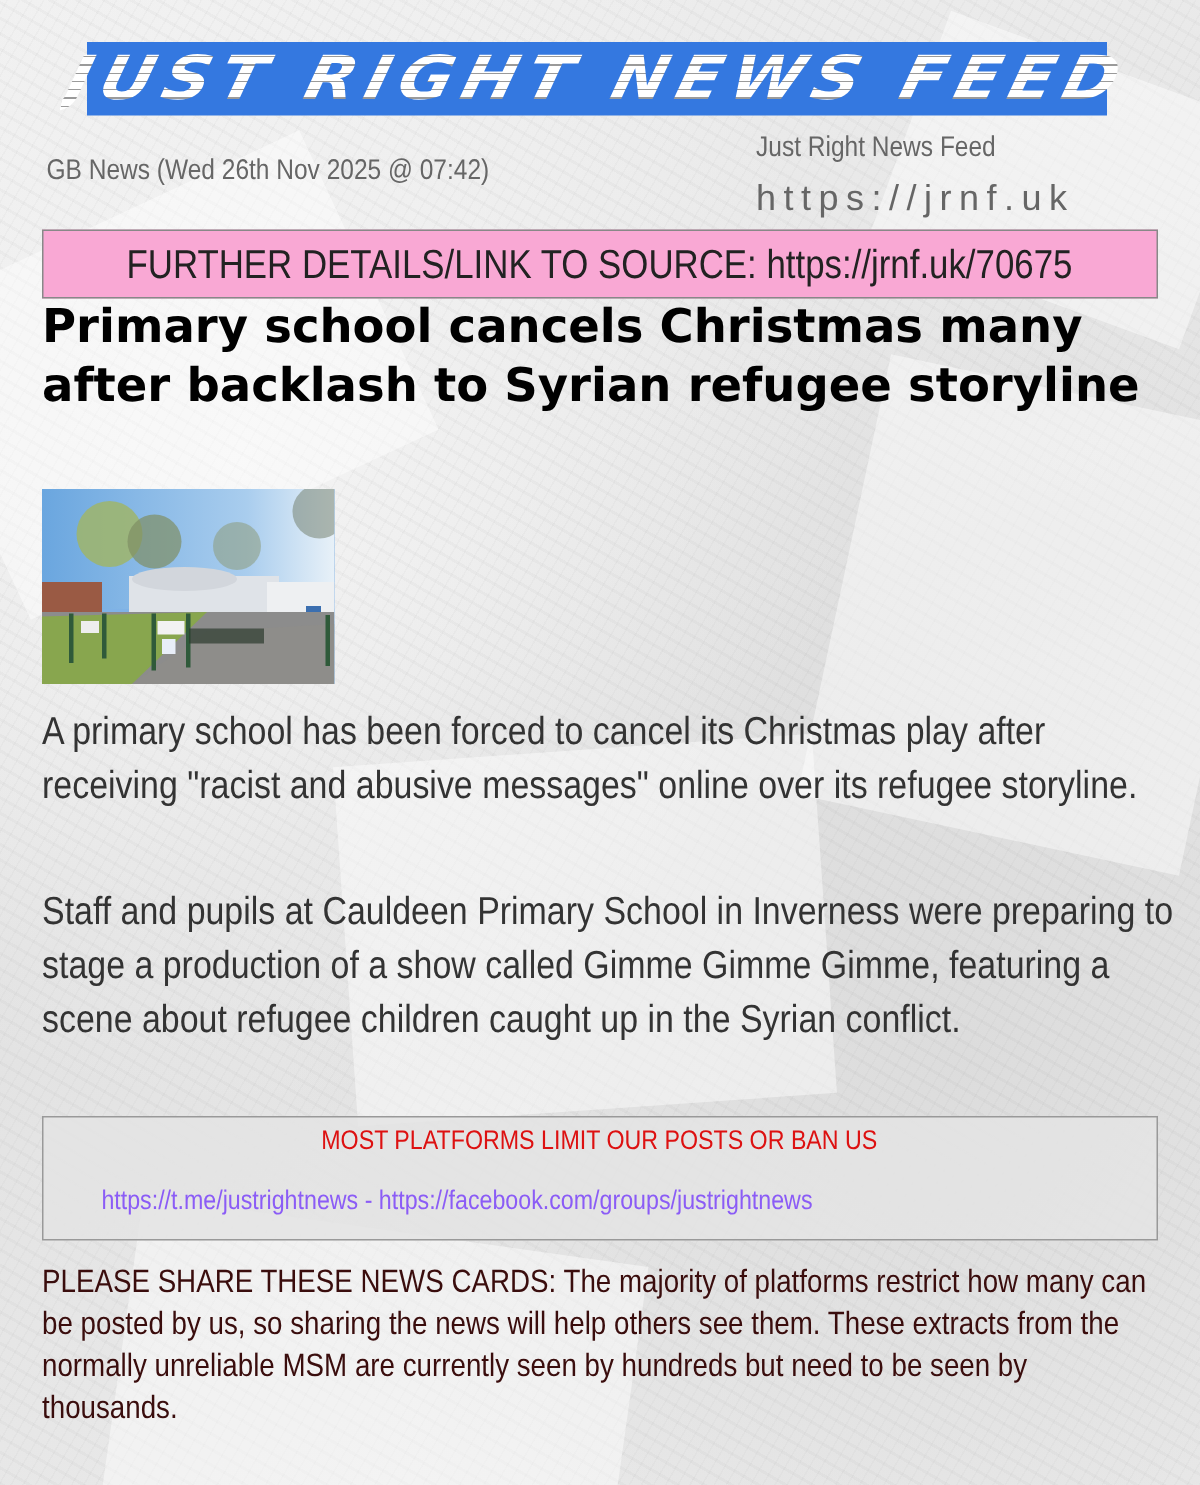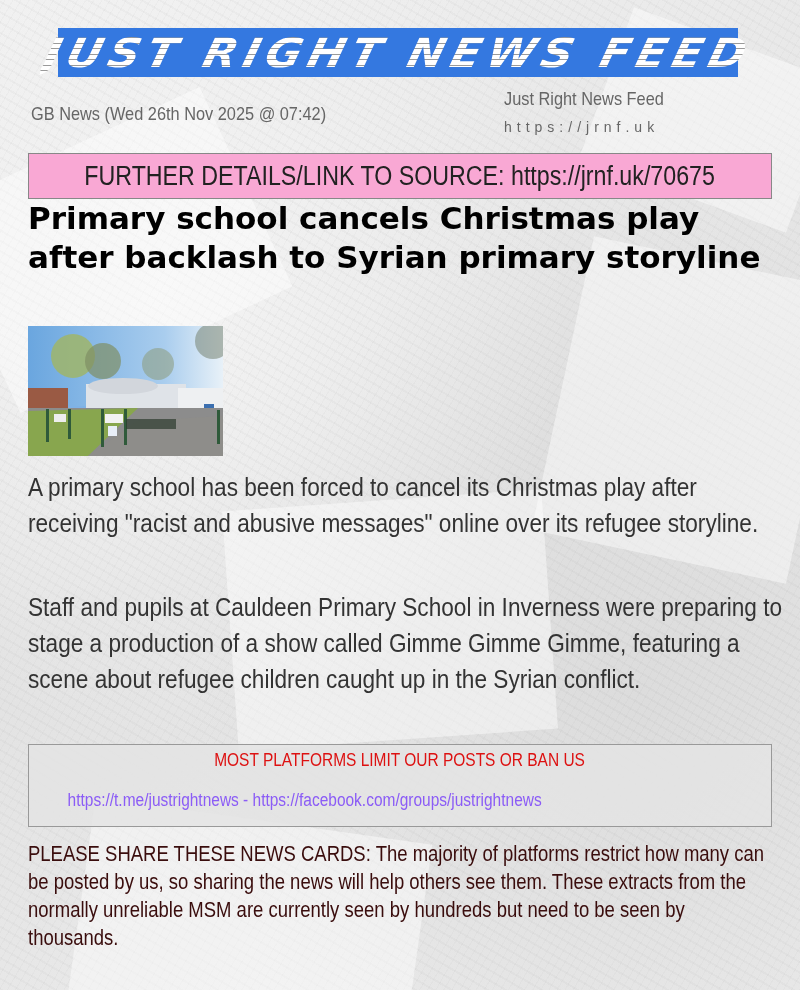--- a/index.html
+++ b/index.html
@@ -35,21 +35,21 @@
     .source-line {
       position: absolute; left: 31px; top: 103px; font-size: 19px; color: #666;
       transform: scaleX(0.86); transform-origin: left;
       white-space: nowrap;
     }
     .brand-name {
       position: absolute; left: 504px; top: 88px; font-size: 19px; color: #666;
       transform: scaleX(0.86); transform-origin: left; white-space: nowrap;
     }
     .brand-url {
-      position: absolute; left: 504px; top: 119px; font-size: 14px; color: #666;
+      position: absolute; left: 504px; top: 119px; font-size: 24px; color: #666;
       letter-spacing: 5px; white-space: nowrap;
     }
     .link-box {
       position: absolute; left: 28px; top: 153px; width: 742px; height: 44px;
       background: #f9a8d4; border: 1px solid #888;
       display: flex; align-items: center; justify-content: center;
     }
     .link-box span {
       font-size: 27px; color: #222; transform: scaleX(0.86); white-space: nowrap;
     }
@@ -106,21 +106,21 @@
   </div>
 
   <div class="source-line">GB News (Wed 26th Nov 2025 @ 07:42)</div>
   <div class="brand-name">Just Right News Feed</div>
   <div class="brand-url">https://jrnf.uk</div>
 
   <div class="link-box">
     <span>FURTHER DETAILS/LINK TO SOURCE: https://jrnf.uk/70675</span>
   </div>
 
-  <h1 class="headline">Primary school cancels Christmas play after backlash to Syrian primary storyline</h1>
+  <h1 class="headline">Primary school cancels Christmas many after backlash to Syrian refugee storyline</h1>
 
   <div class="photo">
     <svg width="195" height="130" viewBox="0 0 195 130">
       <defs>
         <linearGradient id="sky" x1="0" y1="0" x2="1" y2="0">
           <stop offset="0" stop-color="#6aa6df"></stop>
             <stop offset="0.7" stop-color="#a9cdee"></stop>
             <stop offset="1" stop-color="#e8f1f8"></stop>
         </linearGradient>
       </defs>

